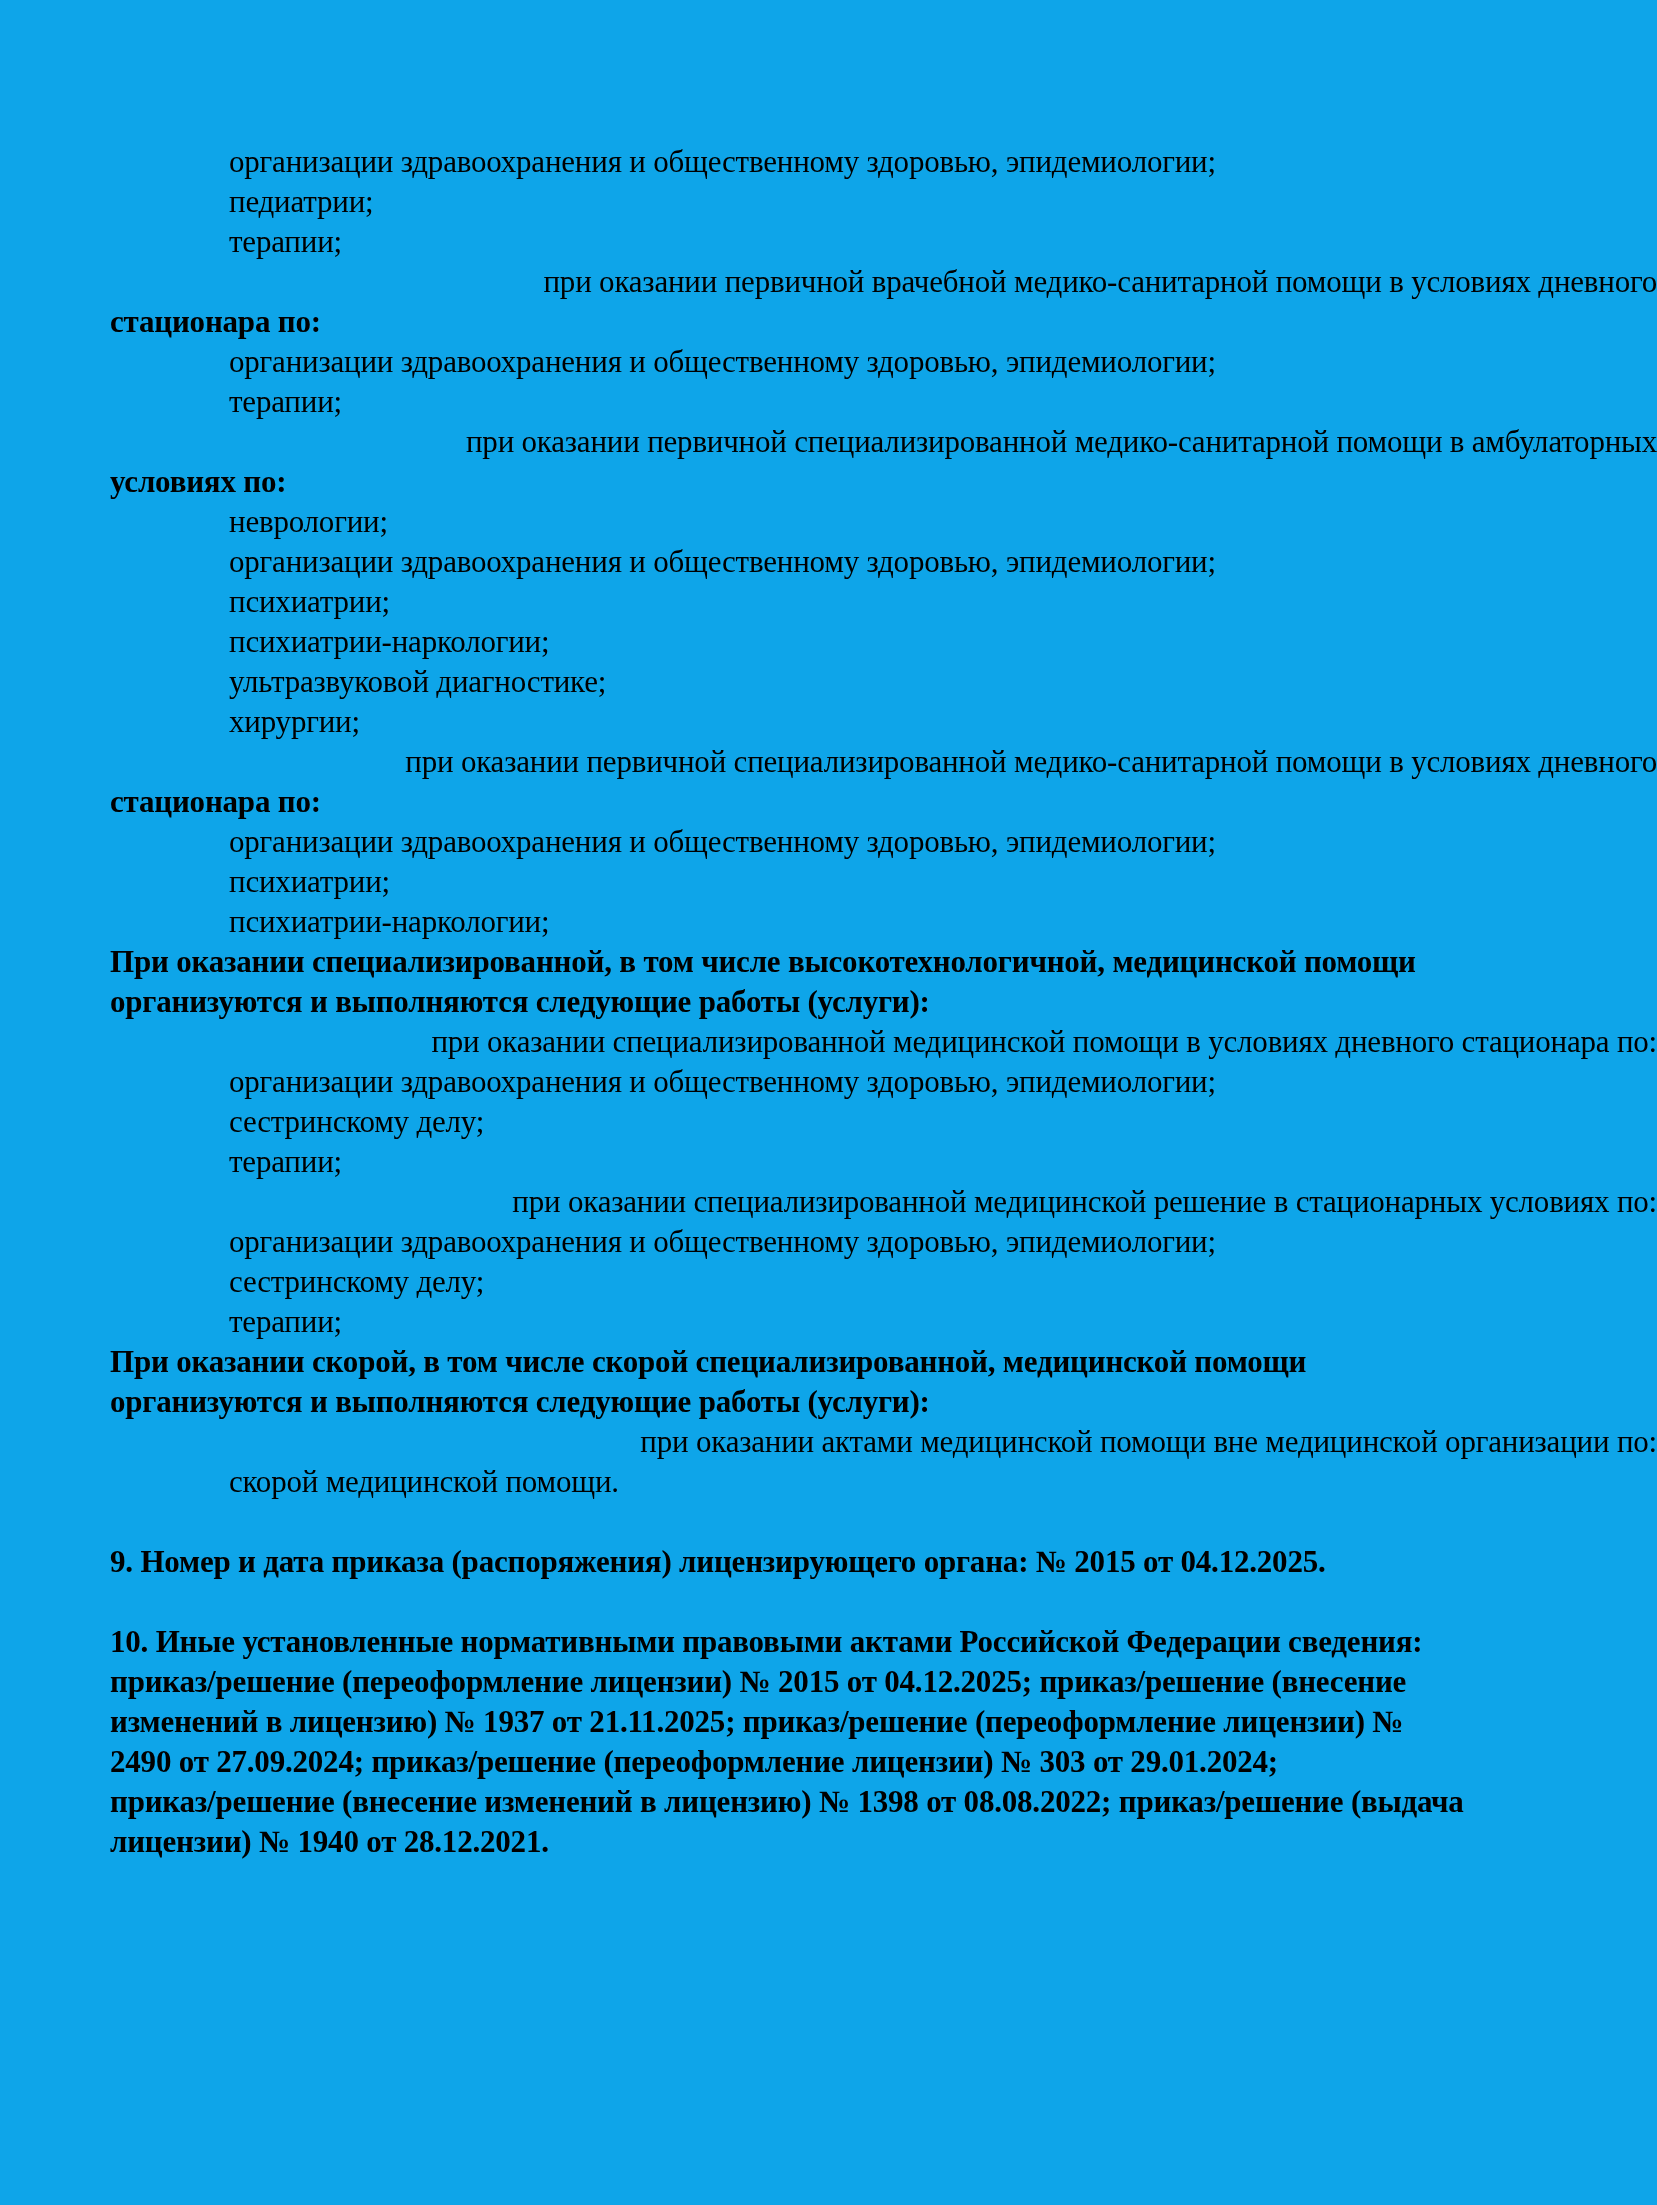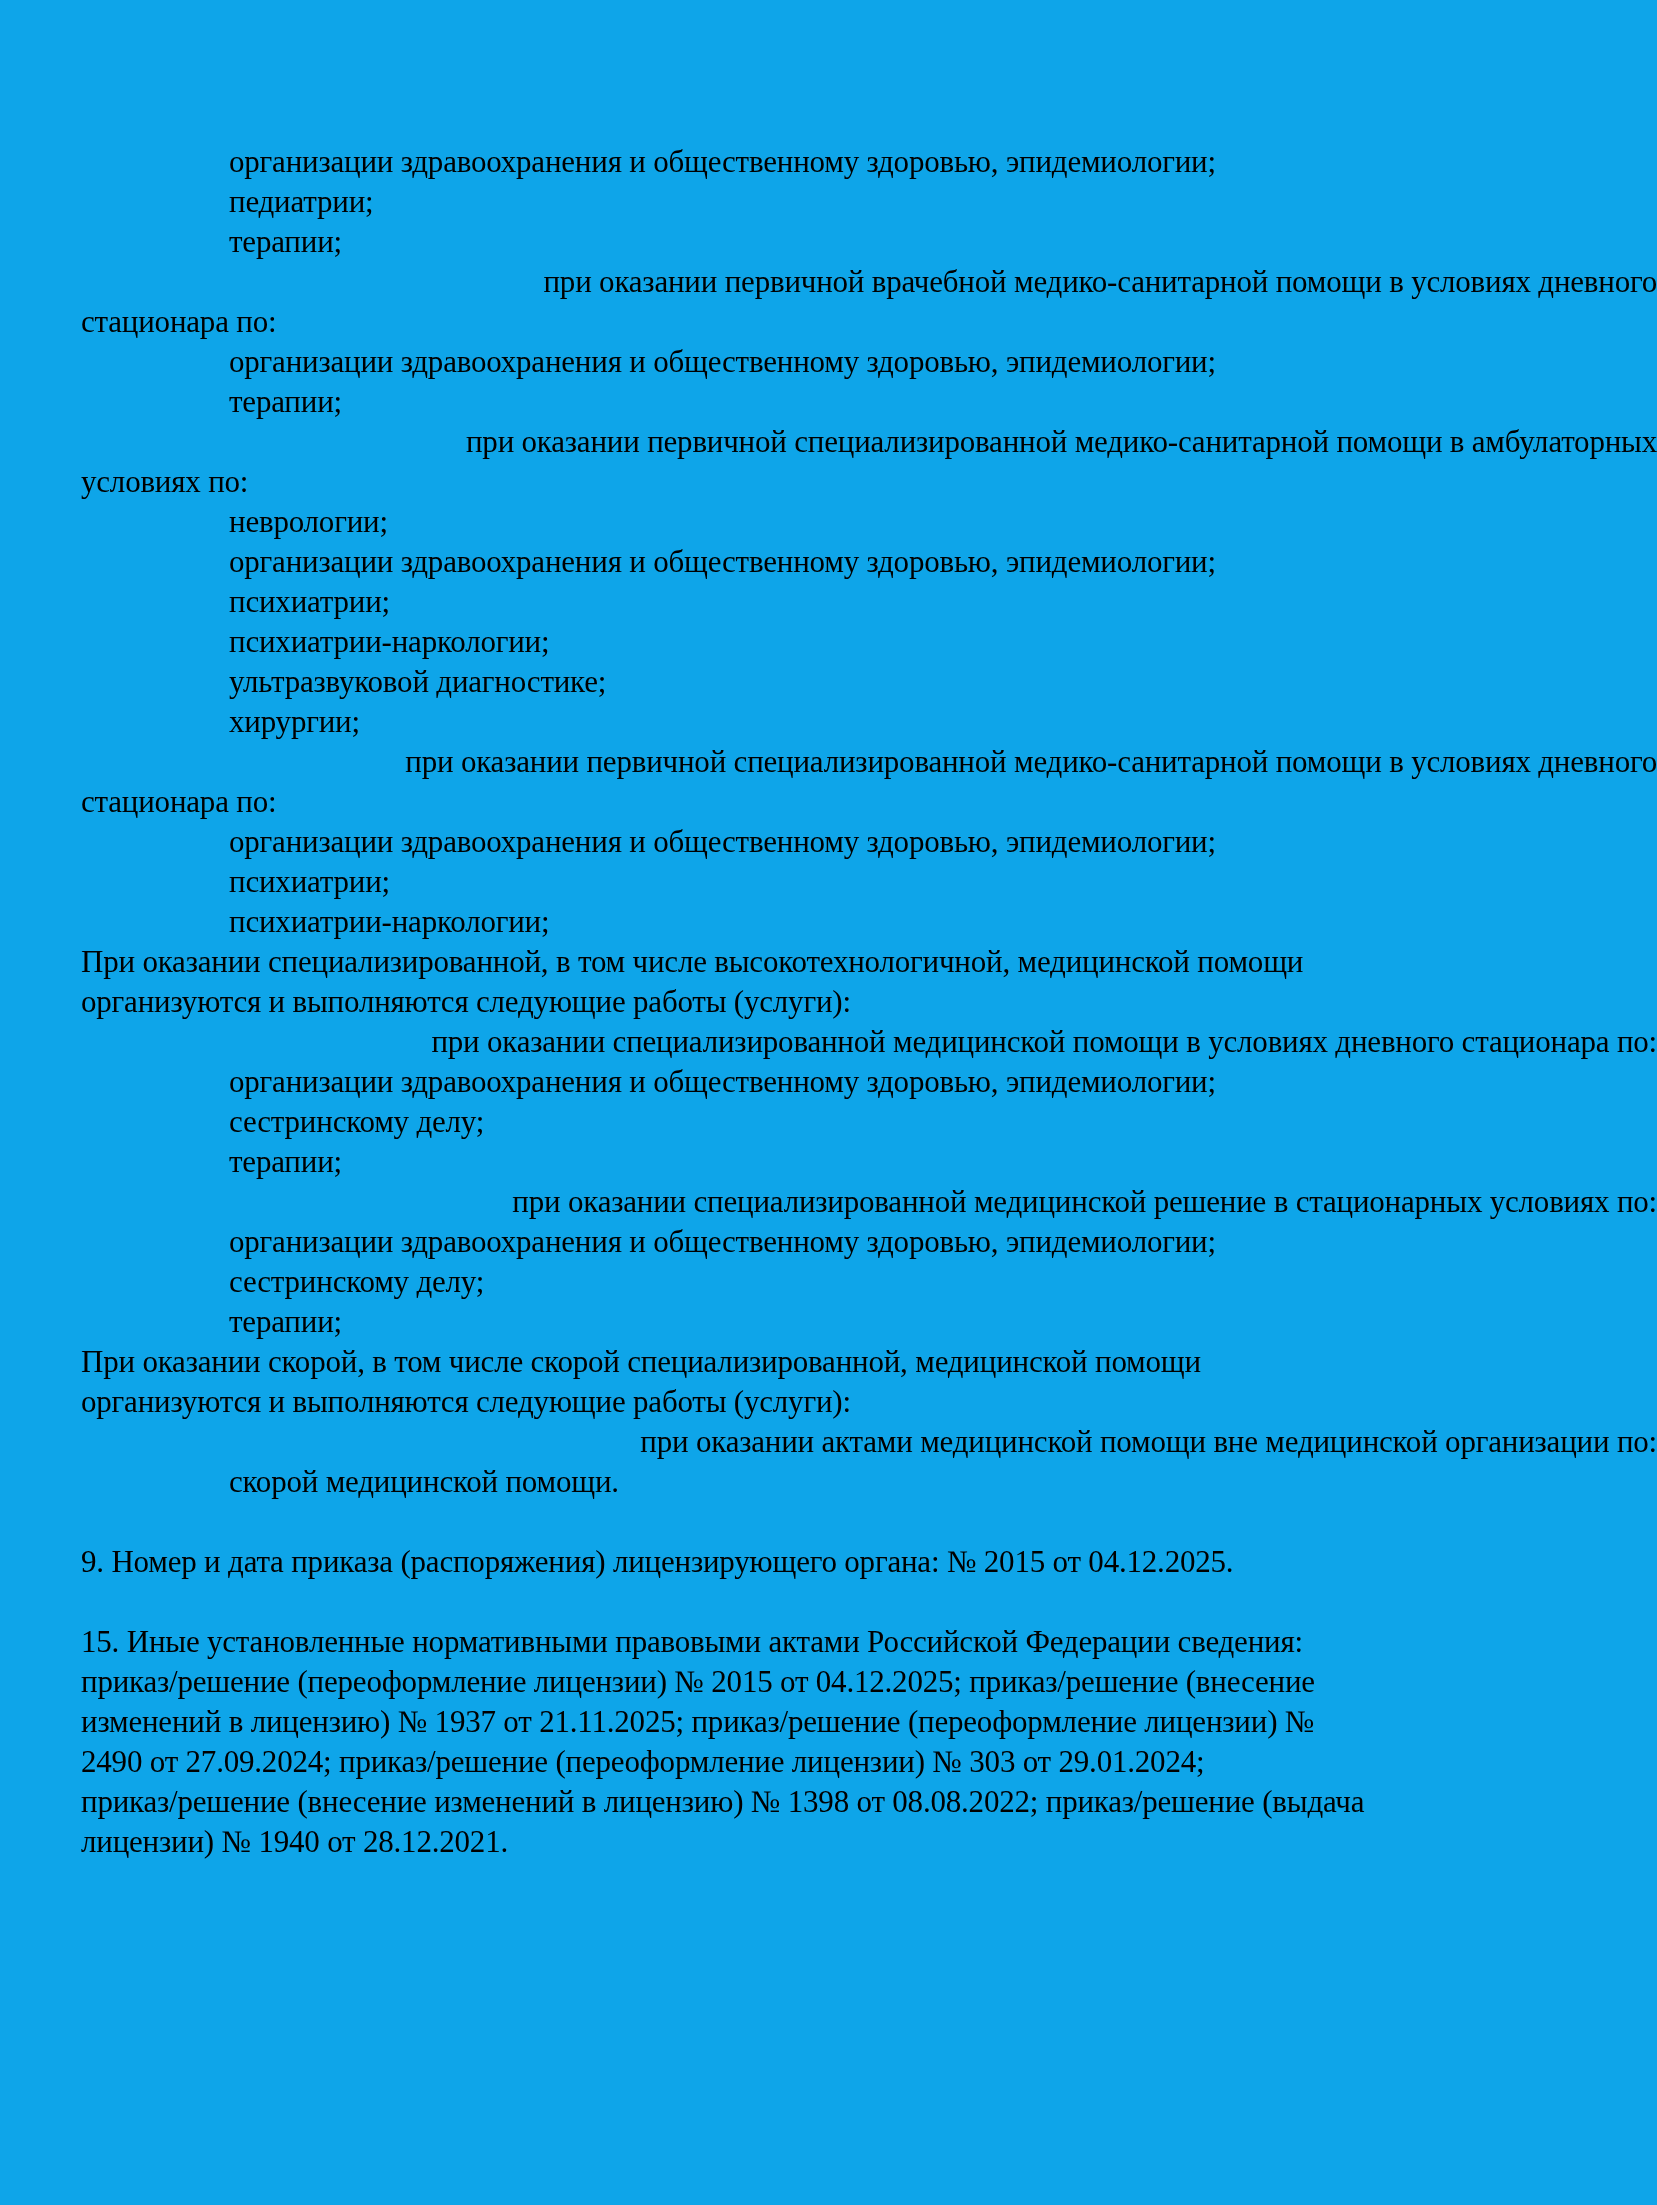--- a/index.html
+++ b/index.html
@@ -22,21 +22,21 @@
     left: 0;
     width: 1657px;
   }
   .line {
     font-size: 31px;
     line-height: 40px;
     height: 40px;
     white-space: nowrap;
     letter-spacing: -0.2px;
   }
-  .ind0 { padding-left: 81px; }
+  .ind0 { padding-left: 110px; font-weight: bold; }
   .ind1 { padding-left: 212px; text-align: right; }
   .ind2 { padding-left: 229px; }
 </style>
 </head>
 <body>
 
 <div class="page">
   <div class="doc-body">
       <div class="line ind2">организации здравоохранения и общественному здоровью, эпидемиологии;</div>
       <div class="line ind2">педиатрии;</div>
@@ -68,21 +68,21 @@
       <div class="line ind2">организации здравоохранения и общественному здоровью, эпидемиологии;</div>
       <div class="line ind2">сестринскому делу;</div>
       <div class="line ind2">терапии;</div>
       <div class="line ind0">При оказании скорой, в том числе скорой специализированной, медицинской помощи</div>
       <div class="line ind0">организуются и выполняются следующие работы (услуги):</div>
       <div class="line ind1">при оказании актами медицинской помощи вне медицинской организации по:</div>
       <div class="line ind2">скорой медицинской помощи.</div>
       <div class="line ind0">&nbsp;</div>
       <div class="line ind0">9. Номер и дата приказа (распоряжения) лицензирующего органа: № 2015 от 04.12.2025.</div>
       <div class="line ind0">&nbsp;</div>
-      <div class="line ind0">15. Иные установленные нормативными правовыми актами Российской Федерации сведения:</div>
+      <div class="line ind0">10. Иные установленные нормативными правовыми актами Российской Федерации сведения:</div>
       <div class="line ind0">приказ/решение (переоформление лицензии) № 2015 от 04.12.2025; приказ/решение (внесение</div>
       <div class="line ind0">изменений в лицензию) № 1937 от 21.11.2025; приказ/решение (переоформление лицензии) №</div>
       <div class="line ind0">2490 от 27.09.2024; приказ/решение (переоформление лицензии) № 303 от 29.01.2024;</div>
       <div class="line ind0">приказ/решение (внесение изменений в лицензию) № 1398 от 08.08.2022; приказ/решение (выдача</div>
       <div class="line ind0">лицензии) № 1940 от 28.12.2021.</div>
     </div>
 </div>
 
 
 </body></html>

